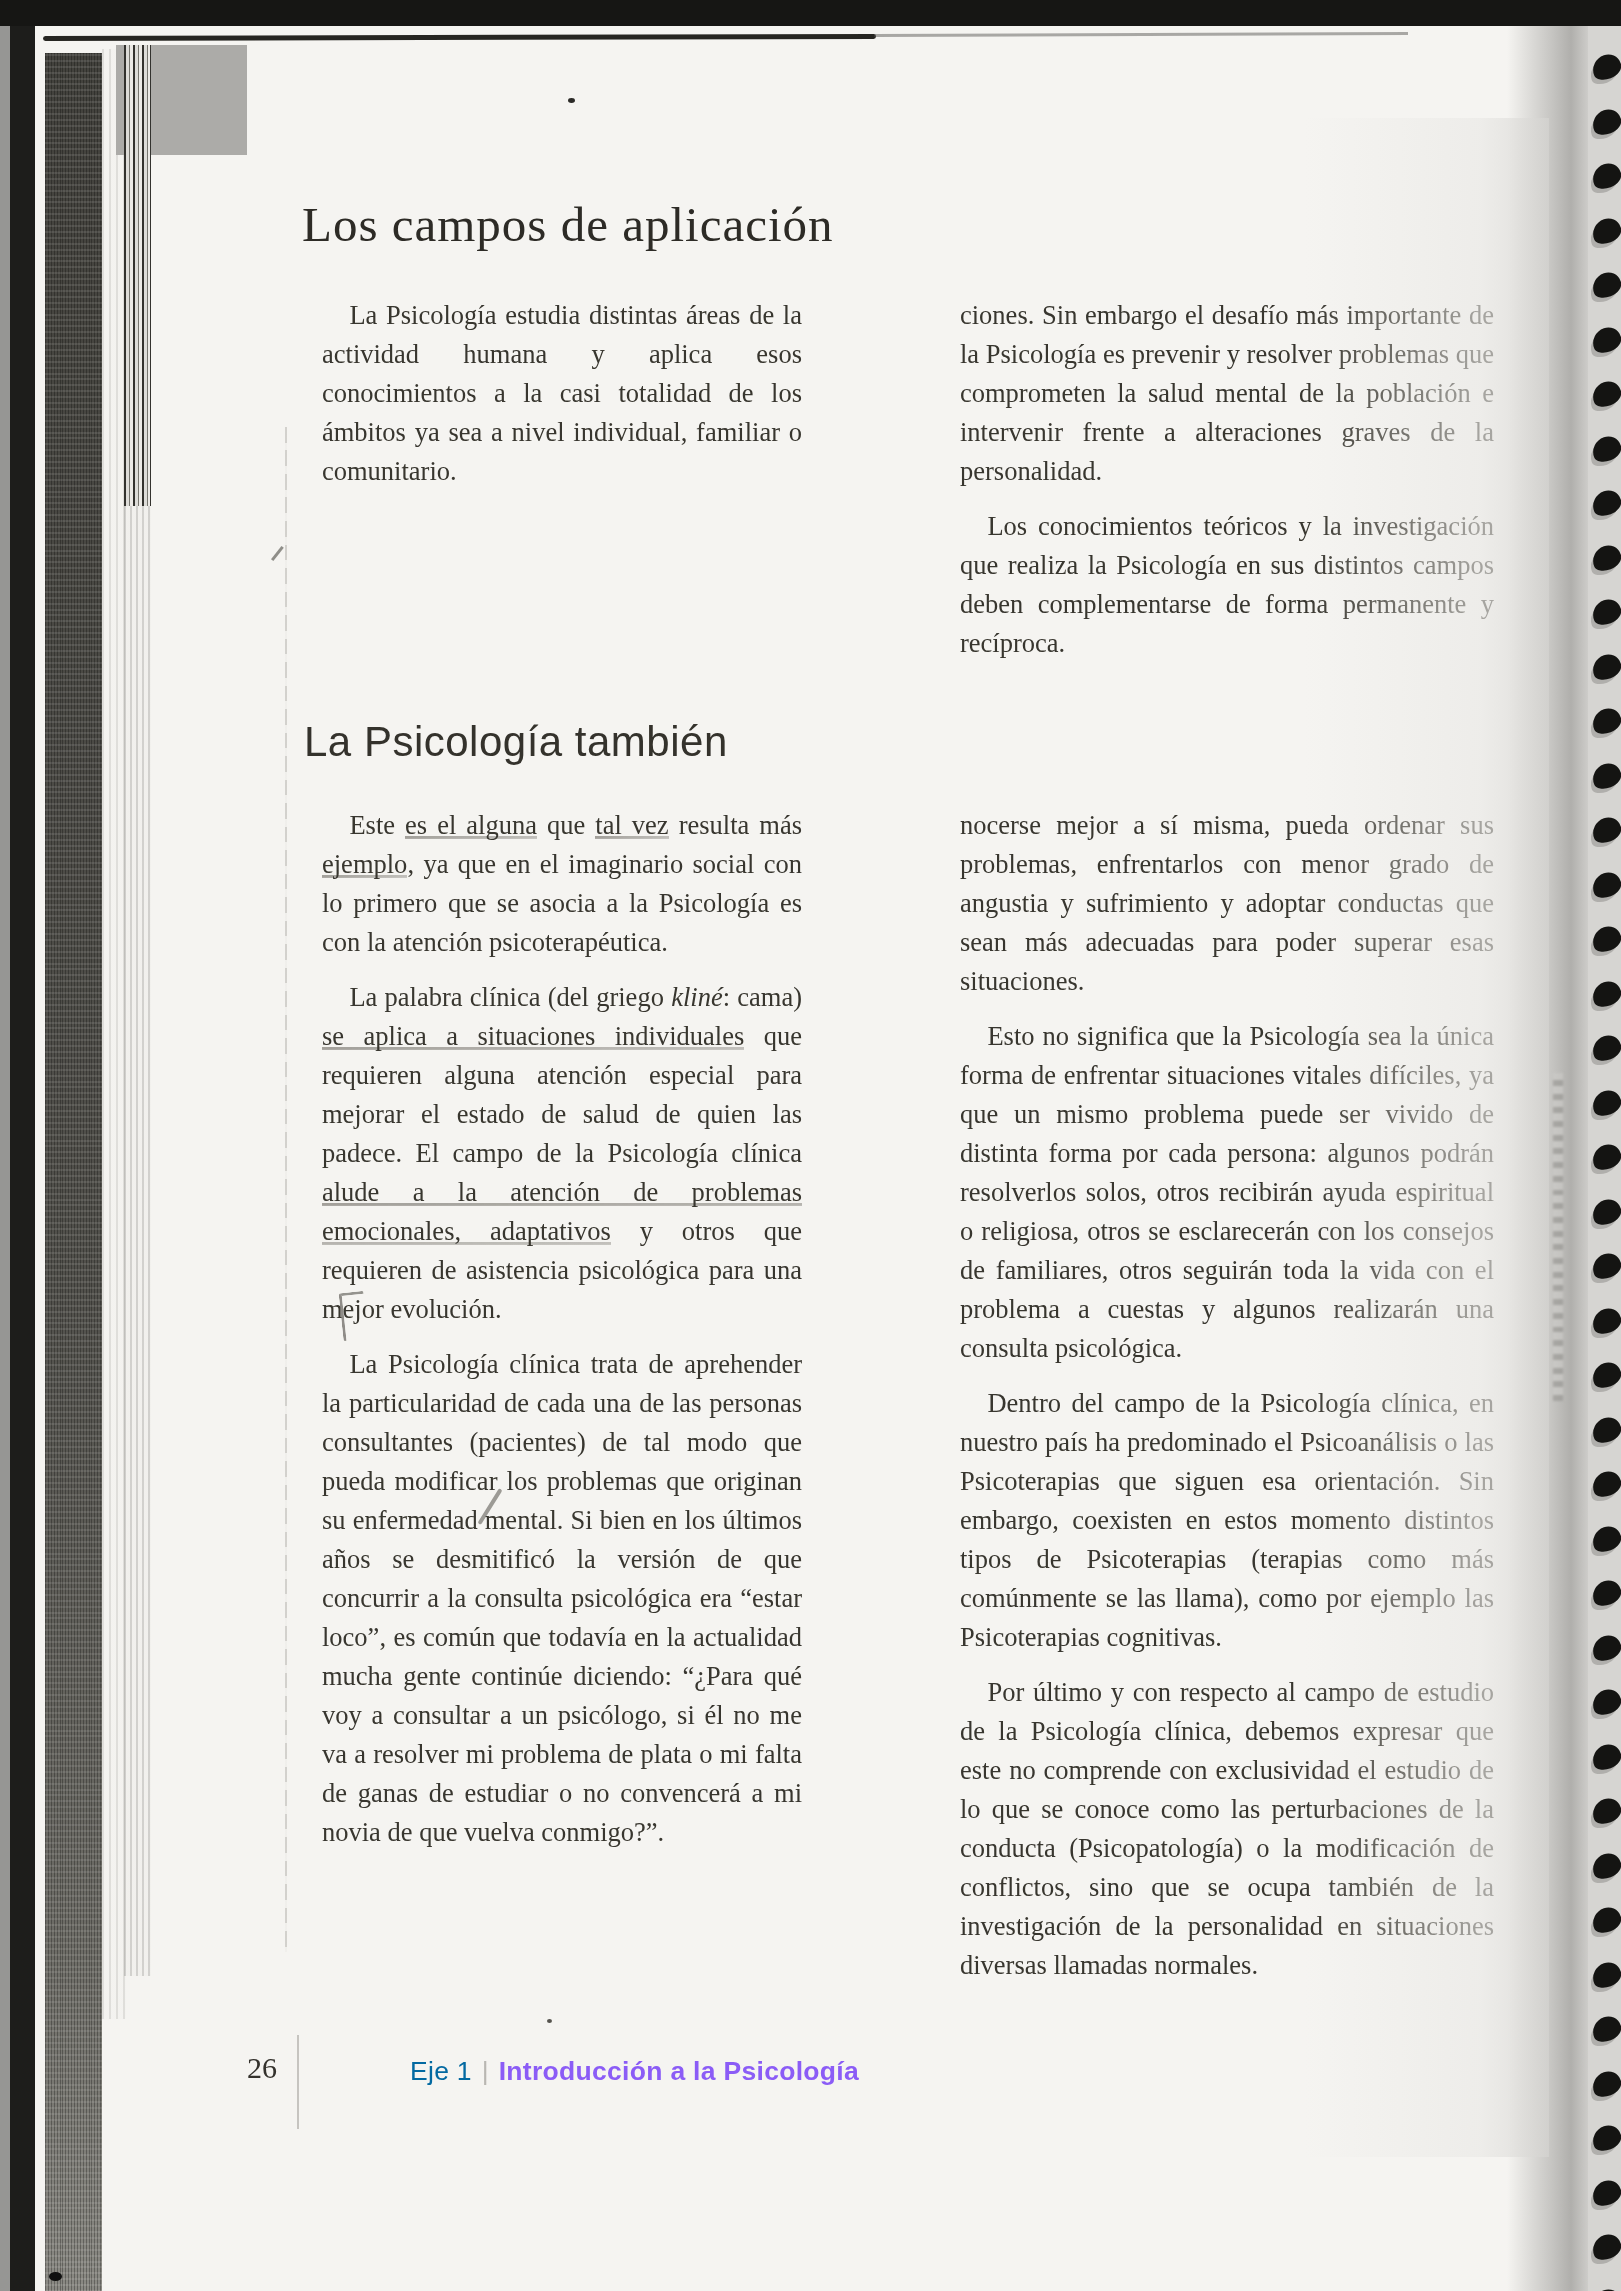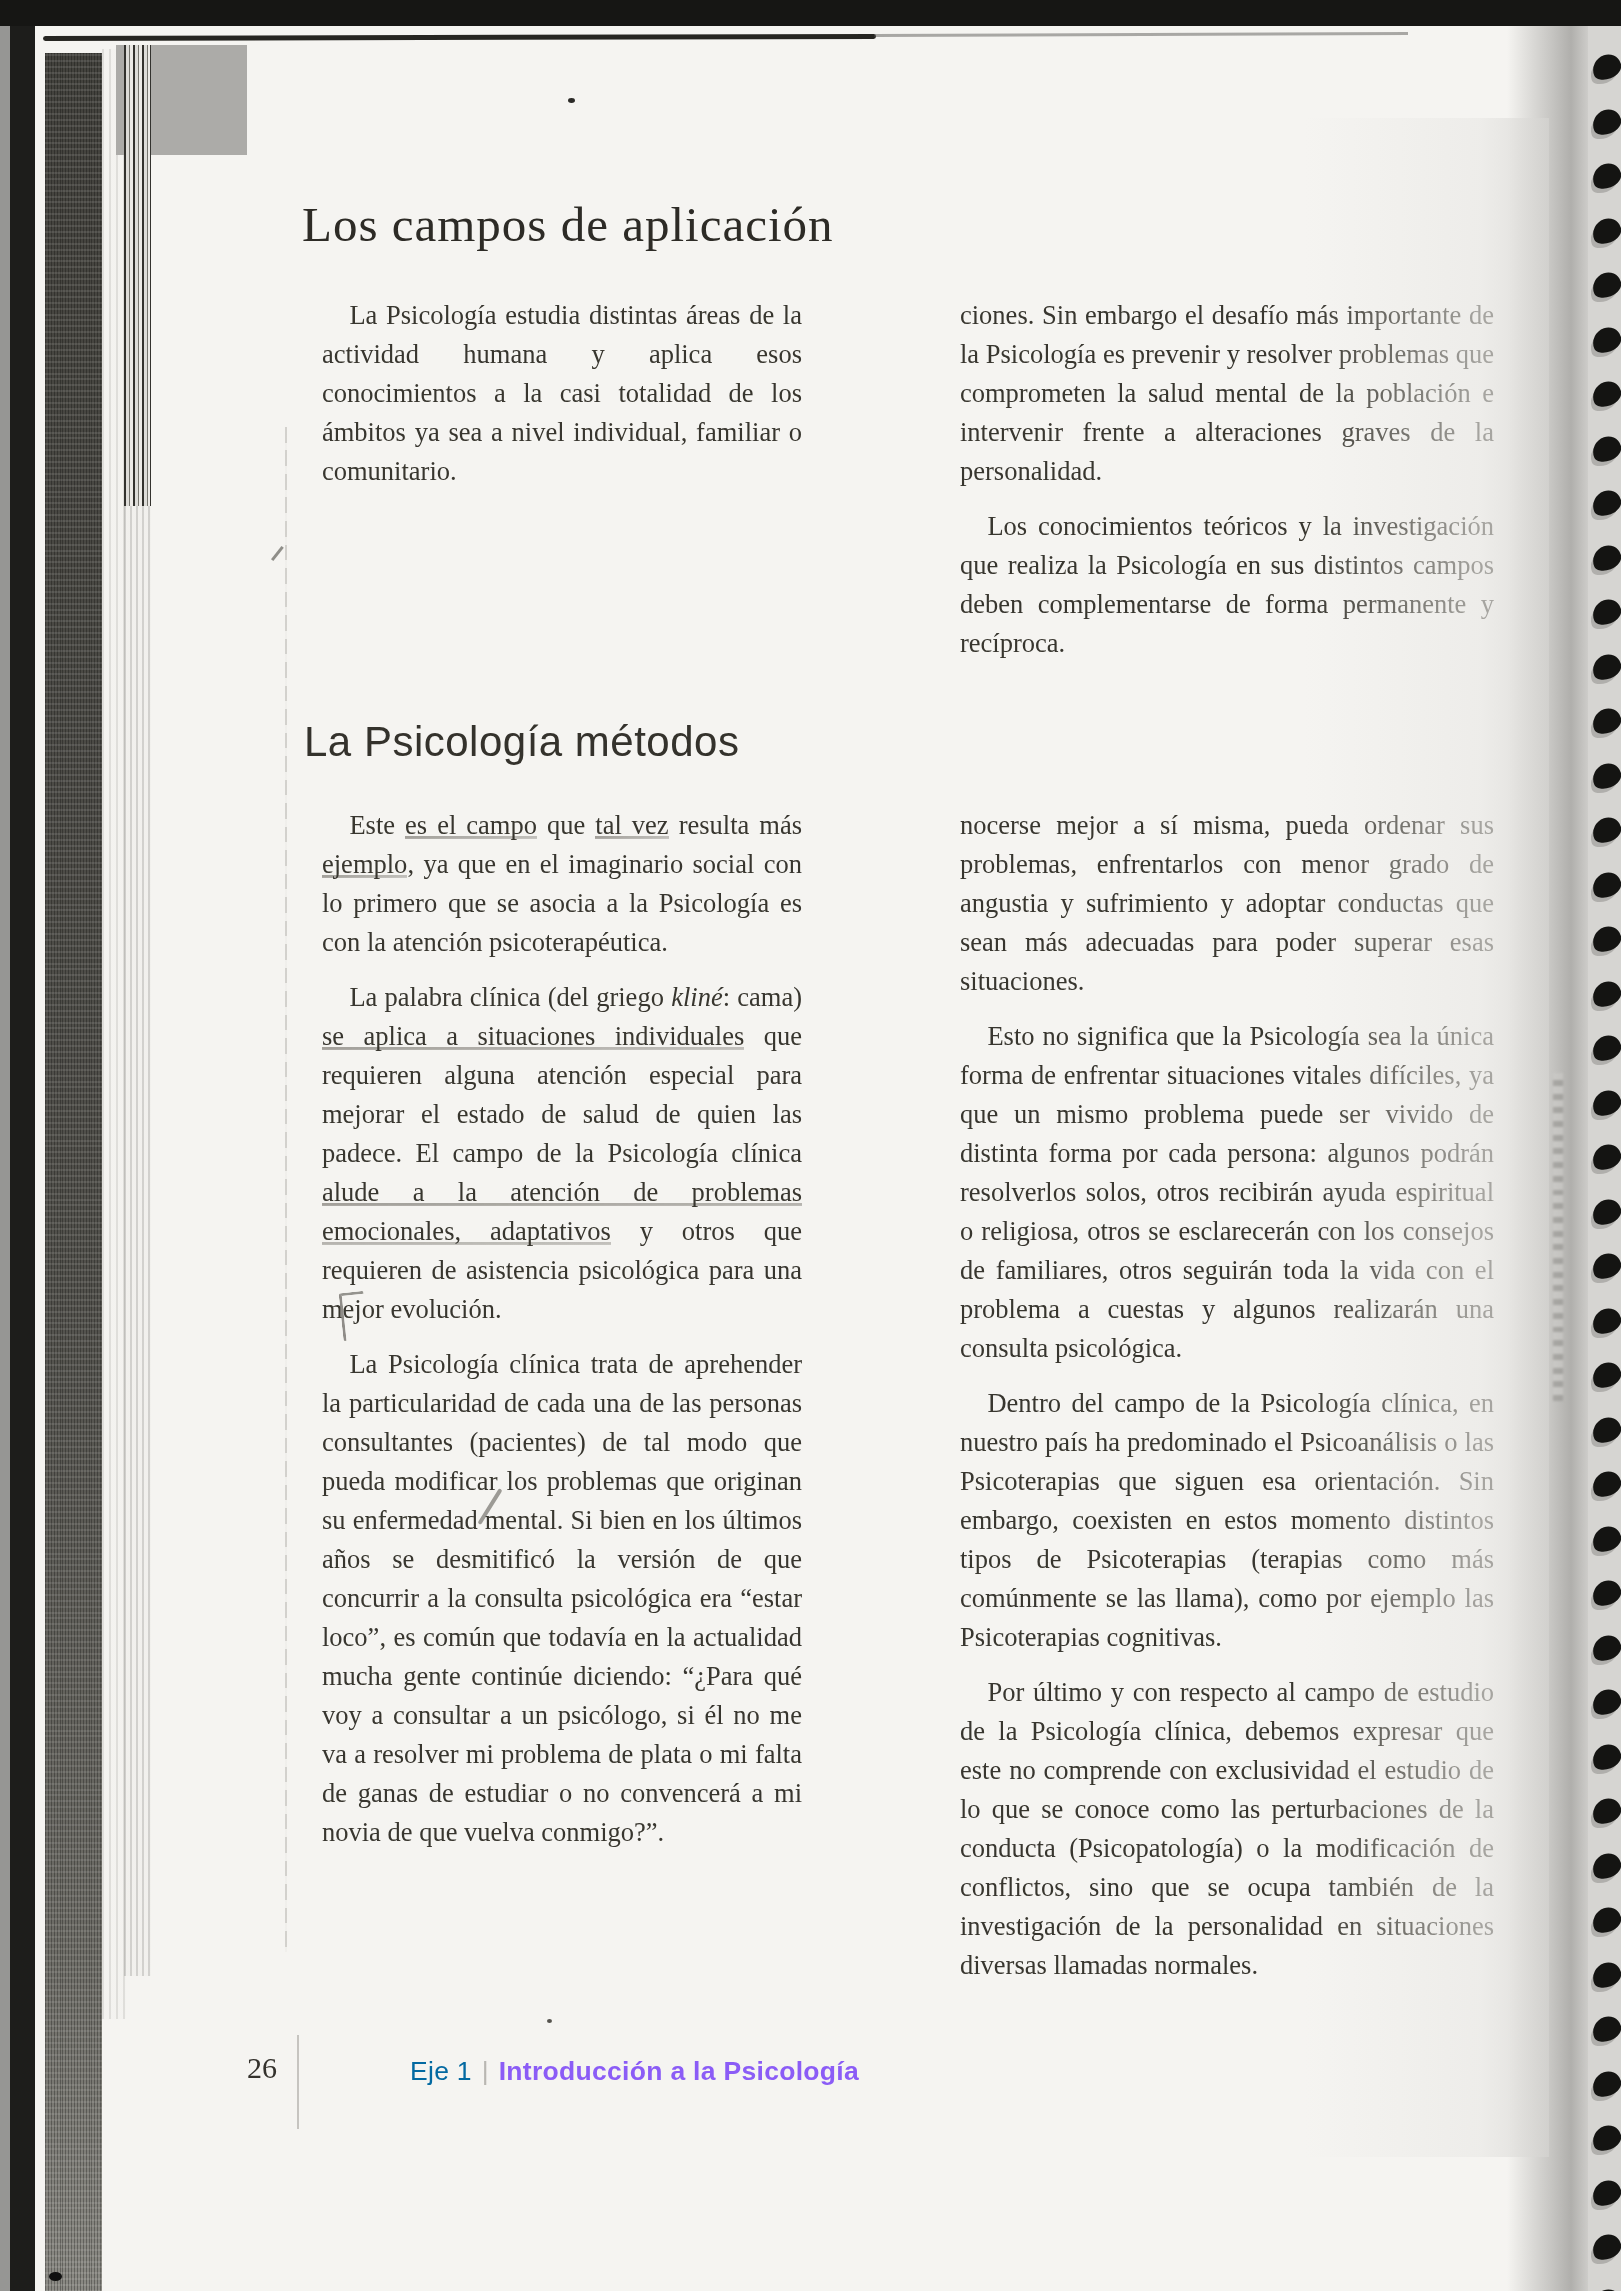--- a/index.html
+++ b/index.html
@@ -147,24 +147,24 @@
   <h1 class="abs page-title">Los campos de aplicación</h1>
 
   <div id="intro-left" class="abs col">
       <p class="ind"><span>La Psicología estudia distintas áreas de la actividad humana y aplica esos conocimientos a la casi totalidad de los ámbitos ya sea a nivel individual, familiar o comunitario.</span></p>
     </div>
   <div id="intro-right" class="abs col">
       <p><span>ciones. Sin embargo el desafío más importante de la Psicología es prevenir y resolver problemas que comprometen la salud mental de la población e intervenir frente a alteraciones graves de la personalidad.</span></p>
       <p class="ind"><span>Los conocimientos teóricos y la investigación que realiza la Psicología en sus distintos campos deben complementarse de forma permanente y recíproca.</span></p>
     </div>
 
-  <h2 class="abs section-heading">La Psicología métodos</h2>
+  <h2 class="abs section-heading">La Psicología también</h2>
 
   <div id="clinical-left" class="abs col">
-      <p class="ind"><span>Este </span><span class="pencil-underline">es el campo</span><span> que </span><span class="pencil-underline">tal vez</span><span> resulta más </span><span class="pencil-underline">ejemplo</span><span>, ya que en el imaginario social con lo primero que se asocia a la Psicología es con la atención psicoterapéutica.</span></p>
+      <p class="ind"><span>Este </span><span class="pencil-underline">es el alguna</span><span> que </span><span class="pencil-underline">tal vez</span><span> resulta más </span><span class="pencil-underline">ejemplo</span><span>, ya que en el imaginario social con lo primero que se asocia a la Psicología es con la atención psicoterapéutica.</span></p>
       <p class="ind"><span>La palabra clínica (del griego </span><span class="italic">kliné</span><span>: cama) </span><span class="pencil-underline">se aplica a situaciones individuales</span><span> que requieren alguna atención especial para mejorar el estado de salud de quien las padece. El campo de la Psicología clínica </span><span class="pencil-underline">alude a la atención de problemas emocionales, adaptativos</span><span> y otros que requieren de asistencia psicológica para una mejor evolución.</span></p>
       <p class="ind"><span>La Psicología clínica trata de aprehender la particularidad de cada una de las personas consultantes (pacientes) de tal modo que pueda modificar los problemas que originan su enfermedad mental. Si bien en los últimos años se desmitificó la versión de que concurrir a la consulta psicológica era “estar loco”, es común que todavía en la actualidad mucha gente continúe diciendo: “¿Para qué voy a consultar a un psicólogo, si él no me va a resolver mi problema de plata o mi falta de ganas de estudiar o no convencerá a mi novia de que vuelva conmigo?”.</span></p>
     </div>
   <div id="clinical-right" class="abs col">
       <p><span>nocerse mejor a sí misma, pueda ordenar sus problemas, enfrentarlos con menor grado de angustia y sufrimiento y adoptar conductas que sean más adecuadas para poder superar esas situaciones.</span></p>
       <p class="ind"><span>Esto no significa que la Psicología sea la única forma de enfrentar situaciones vitales difíciles, ya que un mismo problema puede ser vivido de distinta forma por cada persona: algunos podrán resolverlos solos, otros recibirán ayuda espiritual o religiosa, otros se esclarecerán con los consejos de familiares, otros seguirán toda la vida con el problema a cuestas y algunos realizarán una consulta psicológica.</span></p>
       <p class="ind"><span>Dentro del campo de la Psicología clínica, en nuestro país ha predominado el Psicoanálisis o las Psicoterapias que siguen esa orientación. Sin embargo, coexisten en estos momento distintos tipos de Psicoterapias (terapias como más comúnmente se las llama), como por ejemplo las Psicoterapias cognitivas.</span></p>
       <p class="ind"><span>Por último y con respecto al campo de estudio de la Psicología clínica, debemos expresar que este no comprende con exclusividad el estudio de lo que se conoce como las perturbaciones de la conducta (Psicopatología) o la modificación de conflictos, sino que se ocupa también de la investigación de la personalidad en situaciones diversas llamadas normales.</span></p>
     </div>
 

